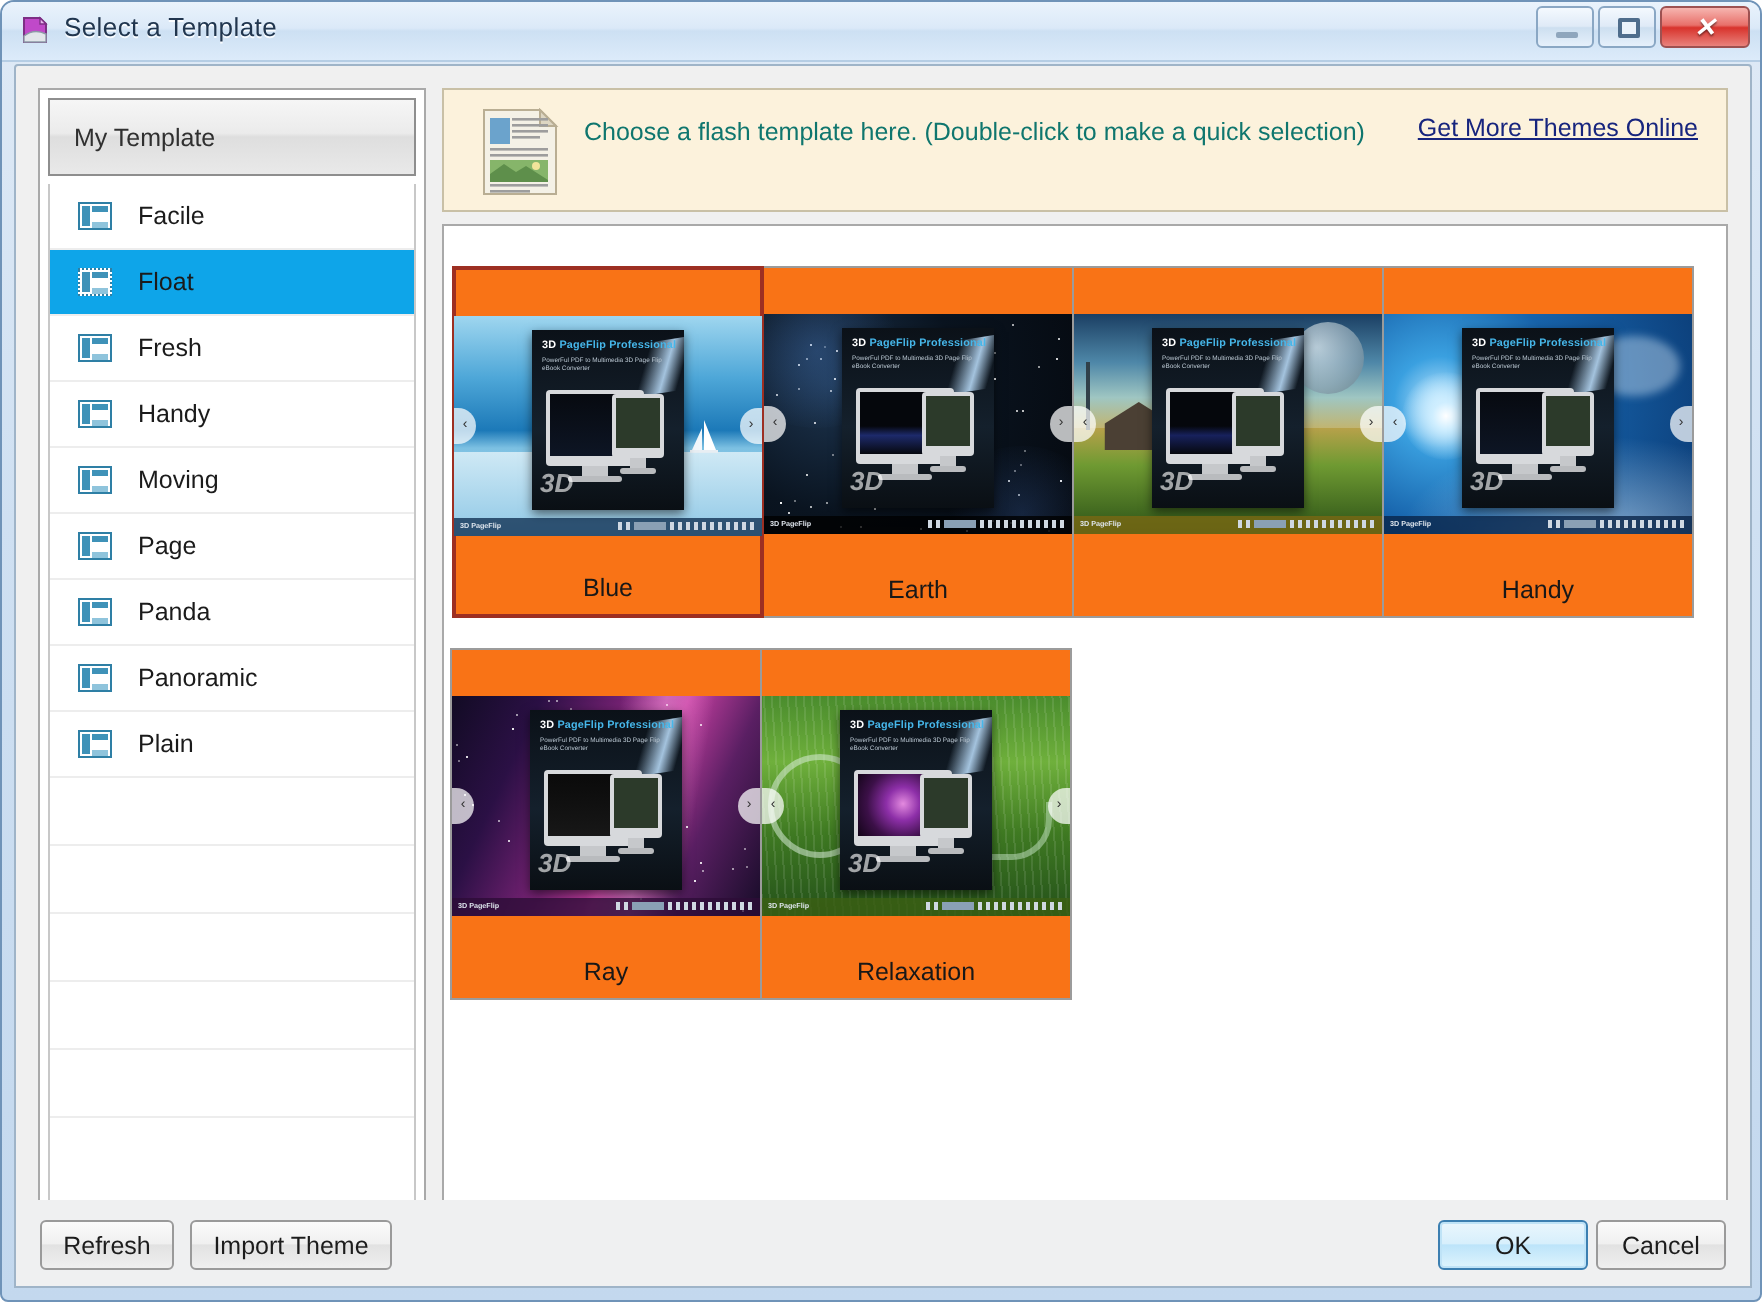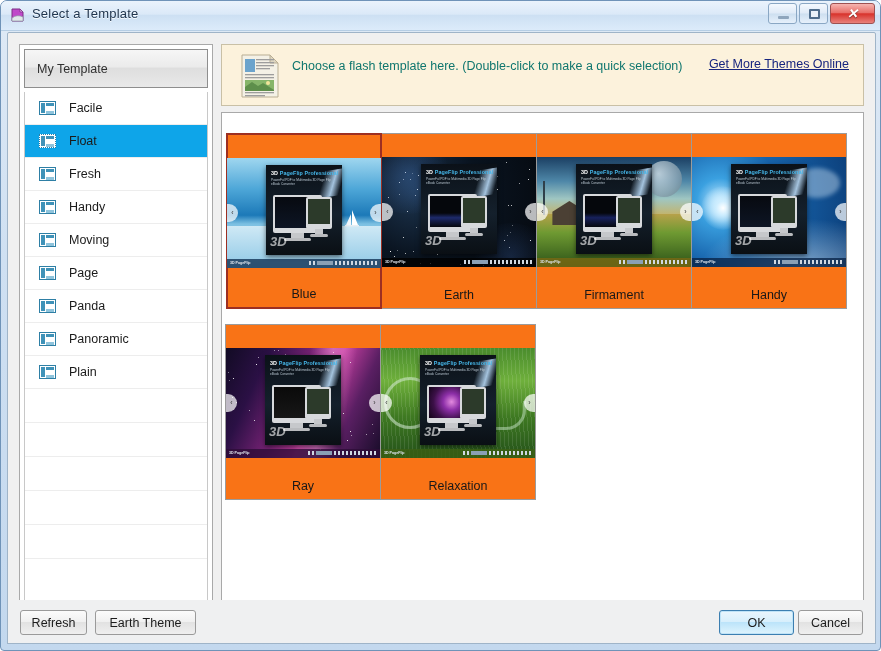--- a/index.html
+++ b/index.html
@@ -587,21 +587,20 @@
                     <b></b>
                     <b></b>
                     <b></b>
                     <b></b>
                     <b></b>
                   </span>
                 </div>
                 <span class="navarrow l">‹</span>
                 <span class="navarrow r">›</span>
               </div>
-              <div class="cell-label">Firmament</div>
             </div>
             <div class="cell">
               <div class="thumb">
                 <div class="bg" style="background:radial-gradient(circle at 18% 40%, #bfe8ff 0%, #3aa0e0 16%, #1763ab 44%, #0b3c76 100%)">
                   <div style="position:absolute;left:6%;top:26%;width:44px;height:44px;border-radius:50%;background:radial-gradient(circle,#ffffff 0%,#cfeeff 22%,rgba(90,180,240,0) 72%);"></div>
                   <div style="position:absolute;left:0;right:0;bottom:0;height:48%;background:radial-gradient(ellipse at 70% 100%,rgba(220,240,255,.55) 0%,rgba(30,90,160,0) 65%);"></div>
                   <div style="position:absolute;right:4%;top:10%;width:46px;height:30px;border-radius:50%;background:rgba(225,242,255,.4);filter:blur(2px);"></div>
                 </div>
                 <div class="cover">
                   <div class="beam"></div>
@@ -776,18 +775,18 @@
               <div class="cell-label">Relaxation</div>
             </div>
           </div>
       </div>
 
     </div>
   </div>
 
   <div class="buttonbar">
     <button class="btn" style="left:12px;width:67px;">Refresh</button>
-    <button class="btn" style="left:87px;width:101px;">Earth Theme</button>
+    <button class="btn" style="left:87px;width:101px;">Import Theme</button>
     <button class="btn primary" style="right:81px;width:75px;">OK</button>
     <button class="btn" style="right:12px;width:65px;">Cancel</button>
   </div>
 
 </div>
 
 </body></html>

